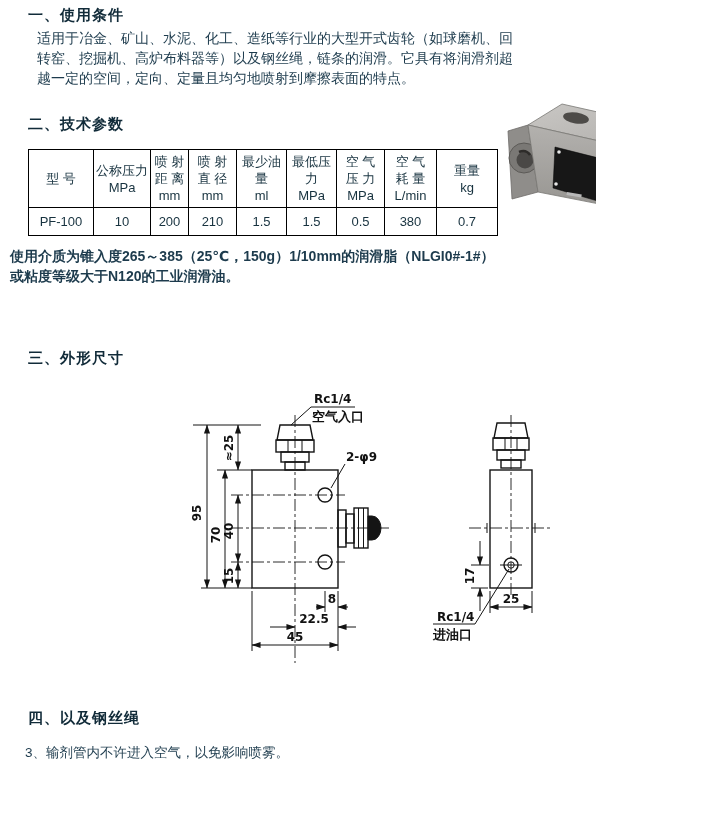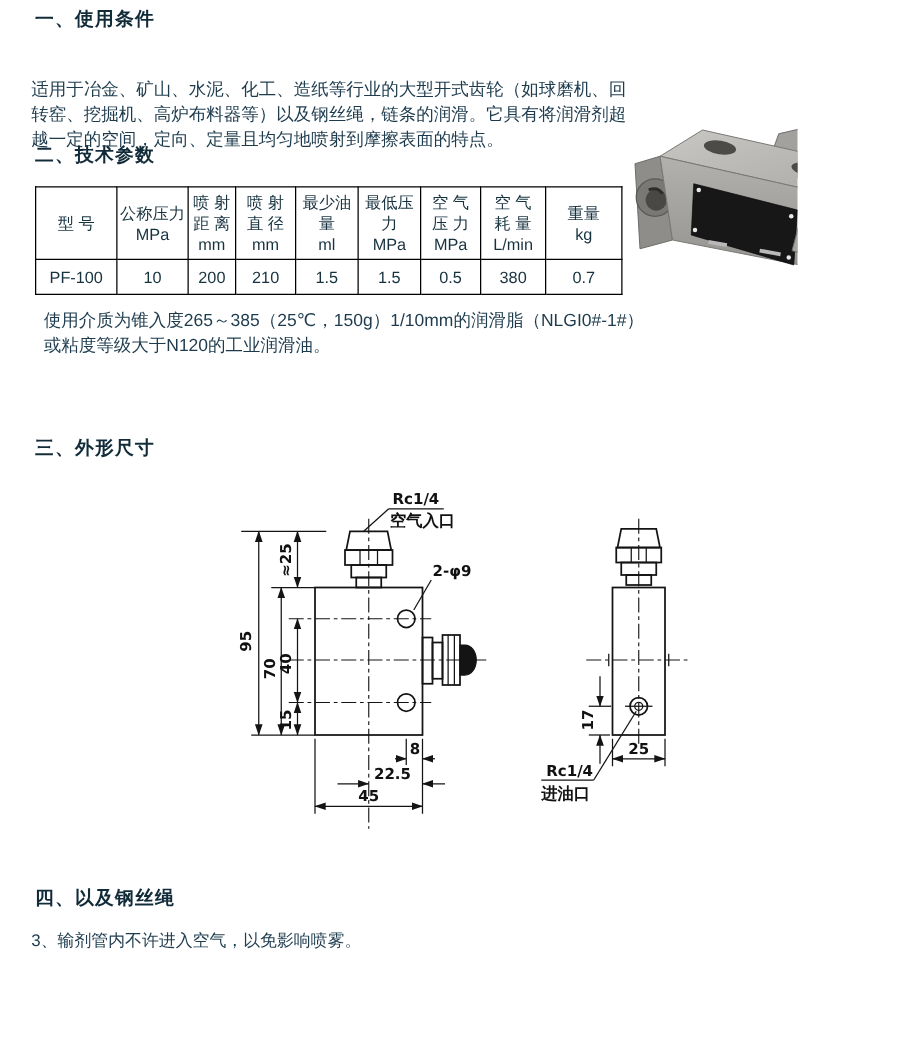--- a/index.html
+++ b/index.html
@@ -1,17 +1,17 @@
 <!DOCTYPE html>
 <html><head>
 <meta charset="utf-8">
 <style>
   html,body{margin:0;padding:0;background:#fff;}
   .page{position:relative;width:596px;height:830px;background:#ffffff;overflow:hidden;
-        font-family:"Liberation Sans","DejaVu Sans",sans-serif;color:#1d3b4d;padding-left:42px;}
+        font-family:"Liberation Sans","DejaVu Sans",sans-serif;color:#1d3b4d;}
   .h{position:absolute;margin:0;font-size:15px;font-weight:bold;color:#112b39;letter-spacing:1px;}
   .para{position:absolute;margin:0;font-size:14px;line-height:20px;color:#1d3b4d;}
   .spec{position:absolute;left:28px;top:149px;width:469px;border-collapse:collapse;
         table-layout:fixed;text-align:center;font-size:13px;color:#17323f;}
   .spec th,.spec td{border:1px solid #000;font-weight:normal;padding:0 2px;}
   .spec thead th{height:57px;white-space:pre-line;line-height:17px;vertical-align:middle;}
   .spec tbody td{height:27px;}
   .photo{position:absolute;left:505px;top:100px;}
   .drawing{position:absolute;left:175px;top:385px;}
   .items{position:absolute;left:25px;top:746px;}
@@ -22,21 +22,21 @@
   .cl{stroke:#141414;stroke-width:0.9;fill:none;stroke-dasharray:12 3 3 3;}
   .dim{font-family:"DejaVu Sans",sans-serif;font-size:12px;font-weight:bold;fill:#111;}
   .dlab{font-family:"Liberation Sans","DejaVu Sans",sans-serif;font-size:13px;font-weight:bold;fill:#111;}
 </style>
 </head>
 <body>
 
 <div class="page">
 
   <h3 class="h" style="left:28px;top:6px;">一、使用条件</h3>
-  <p class="para" style="left:25px;top:28px;width:488px;margin-top:33px;">适用于冶金、矿山、水泥、化工、造纸等行业的大型开式齿轮（如球磨机、回转窑、挖掘机、高炉布料器等）以及钢丝绳，链条的润滑。它具有将润滑剂超越一定的空间，定向、定量且均匀地喷射到摩擦表面的特点。</p>
+  <p class="para" style="left:37px;top:28px;width:488px;">适用于冶金、矿山、水泥、化工、造纸等行业的大型开式齿轮（如球磨机、回转窑、挖掘机、高炉布料器等）以及钢丝绳，链条的润滑。它具有将润滑剂超越一定的空间，定向、定量且均匀地喷射到摩擦表面的特点。</p>
 
   <h3 class="h" style="left:28px;top:115px;">二、技术参数</h3>
 
   <table class="spec">
     <colgroup>
       <col style="width:65px">
         <col style="width:57px">
         <col style="width:38px">
       <col style="width:48px">
         <col style="width:50px">
@@ -130,21 +130,21 @@
       <line x1="27" y1="6" x2="27" y2="45" stroke="#8a8885" stroke-width="1"></line>
       <rect x="33" y="1" width="23" height="48" fill="#cfcdca" stroke="#6e6c69" stroke-width="0.7"></rect>
       <line x1="33" y1="12" x2="56" y2="12" stroke="#9a9895" stroke-width="1"></line>
       <line x1="33" y1="38" x2="56" y2="38" stroke="#9a9895" stroke-width="1"></line>
       <rect x="56" y="6" width="16" height="38" fill="#c8c6c3" stroke="#6e6c69" stroke-width="0.7"></rect>
       <ellipse cx="72" cy="25" rx="6.5" ry="16" fill="#dedcd9" stroke="#8a8885" stroke-width="0.8"></ellipse>
       <ellipse cx="72" cy="25" rx="3" ry="8.5" fill="#3d3b38"></ellipse>
     </g>
   </svg>
 
-  <p class="para" style="left:35px;top:246px;width:492px;">使用介质为锥入度265～385（25℃，150g）1/10mm的润滑脂（NLGI0#-1#）或粘度等级大于N120的工业润滑油。</p>
+  <p class="para" style="left:10px;top:246px;width:492px;font-weight:bold;">使用介质为锥入度265～385（25℃，150g）1/10mm的润滑脂（NLGI0#-1#）或粘度等级大于N120的工业润滑油。</p>
 
   <h3 class="h" style="left:28px;top:349px;">三、外形尺寸</h3>
 
   <svg class="drawing" width="450" height="310" viewBox="0 0 450 310">
     <defs>
       <marker id="ar" viewBox="0 0 10 10" refX="9.5" refY="5" markerWidth="9" markerHeight="9" orient="auto-start-reverse">
         <path d="M0,1.6 L10,5 L0,8.4 z" fill="#141414"></path>
       </marker>
     </defs>
 

